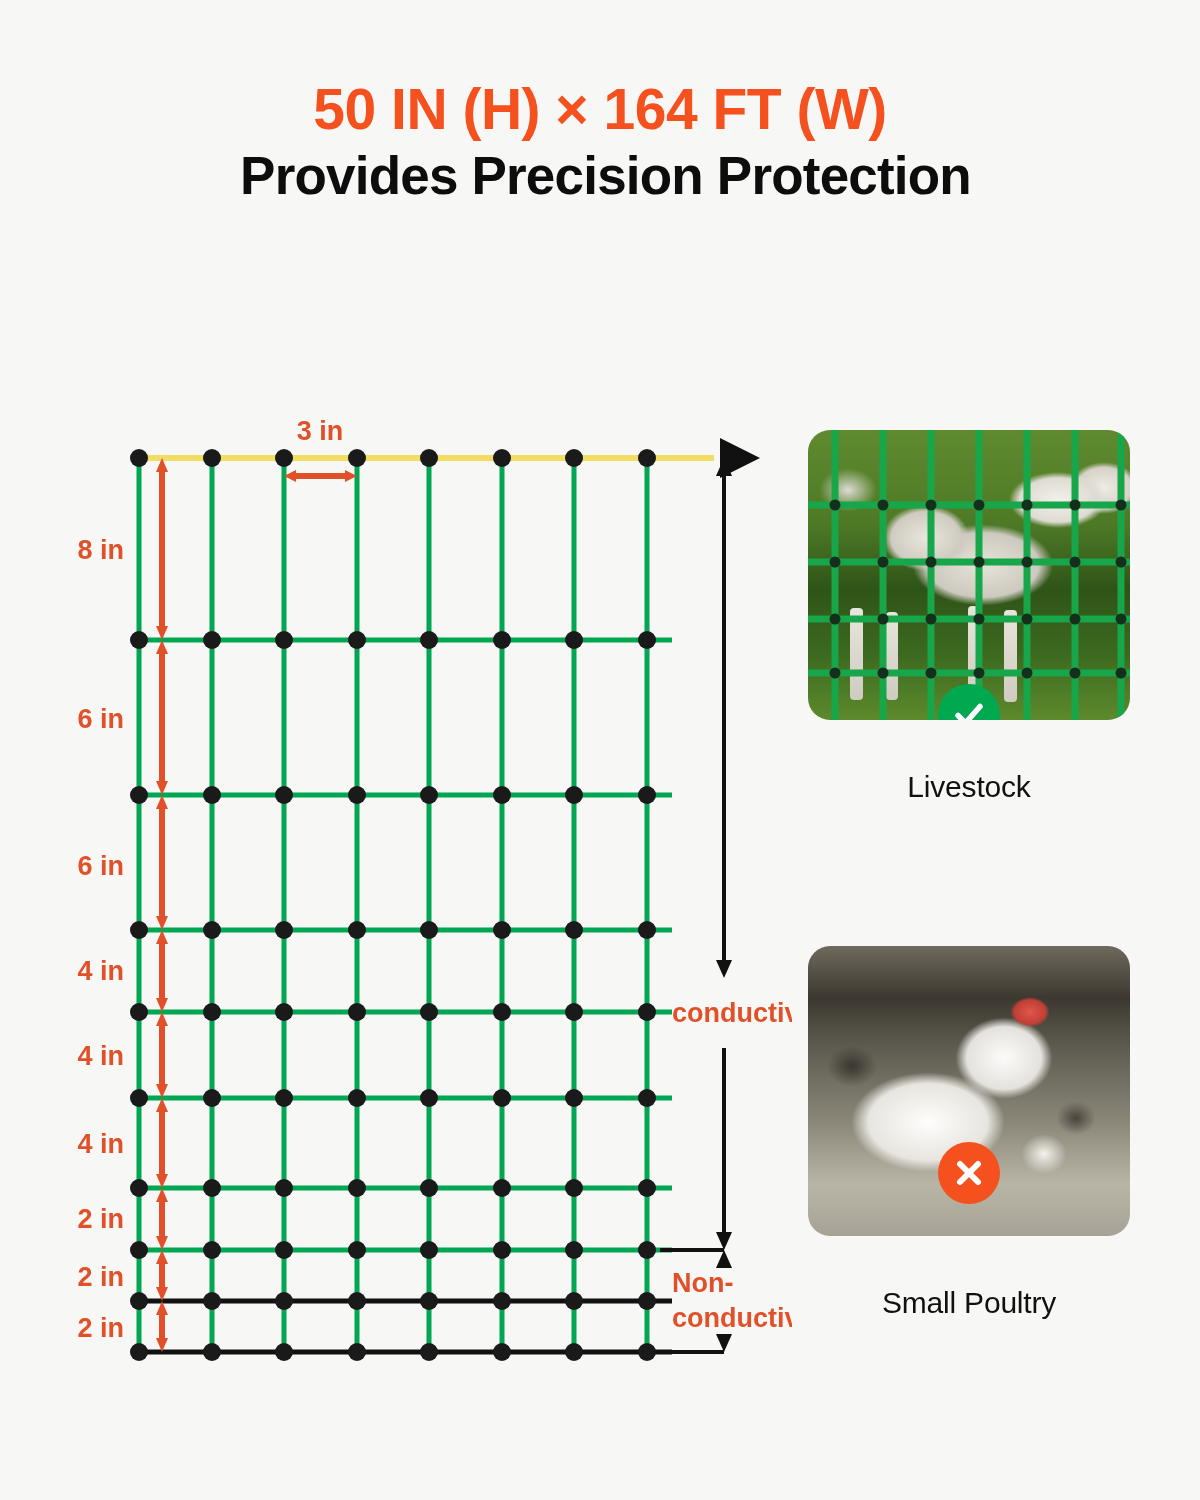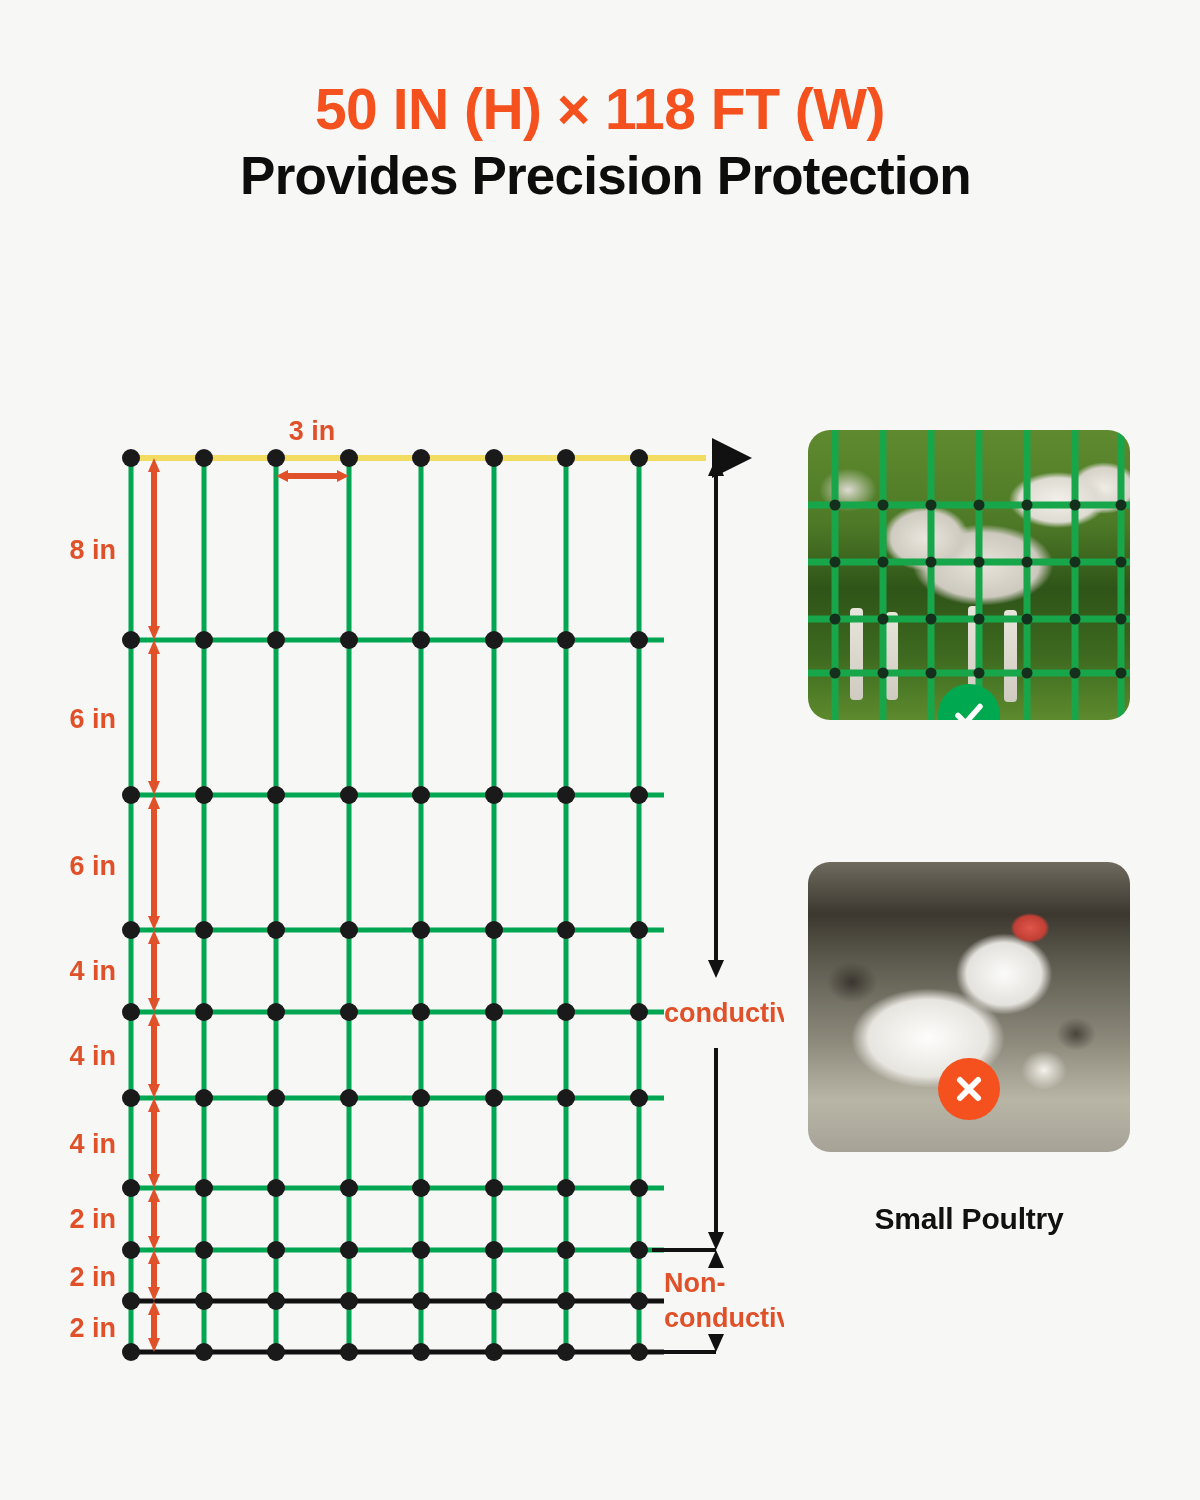--- a/index.html
+++ b/index.html
@@ -38,39 +38,39 @@
     letter-spacing: -0.8px;
     line-height: 1.15;
     margin-top: 4px;
     white-space: nowrap;
     padding-left: 11px;
   }
 
   
   .diagram {
     position: absolute;
-    left: 4px;
+    left: 12px;
     top: 0;
     width: 780px;
     height: 1500px;
   }
   .diagram svg { display: block; }
 
   
   .cards {
     position: absolute;
     left: 808px;
     top: 430px;
     width: 340px;
   }
   .card {
     position: relative;
     width: 322px;
   }
-  .card + .card { margin-top: 142px; font-weight: bold; }
+  .card + .card { margin-top: 142px; }
 
   .photo {
     position: relative;
     width: 322px;
     height: 290px;
     border-radius: 22px;
     overflow: hidden;
   }
 
   
@@ -129,21 +129,21 @@
 
   .dim-label {
     font-weight: bold;
     fill: #e0512a;
   }
 </style>
 </head>
 <body>
 
 <div class="heading">
-  <div class="heading-line1">50 IN (H) × 118 FT (W)</div>
+  <div class="heading-line1">50 IN (H) × 164 FT (W)</div>
   <div class="heading-line2">Provides Precision Protection</div>
 </div>
 
 <div class="diagram">
 <svg width="780" height="1500" viewBox="0 0 780 1500" xmlns="http://www.w3.org/2000/svg">
   <defs>
     <marker id="ar-orange-up" markerWidth="9" markerHeight="9" refX="4.5" refY="8" orient="auto">
       <path d="M4.5,0 L9,9 L0,9 Z" fill="#e0512a"></path>
     </marker>
     <marker id="ar-orange-down" markerWidth="9" markerHeight="9" refX="4.5" refY="8" orient="auto">
@@ -406,20 +406,21 @@
             <circle cx="267" cy="243" r="5.5"></circle>
             <circle cx="313" cy="243" r="5.5"></circle>
         </g>
       </svg>
       <div class="badge badge-check">
         <svg width="36" height="36" viewBox="0 0 36 36" xmlns="http://www.w3.org/2000/svg">
           <path d="M7 18.5 L14.5 26 L29 9.5" stroke="#ffffff" stroke-width="5.5" fill="none" stroke-linecap="round" stroke-linejoin="round"></path>
         </svg>
       </div>
     </div>
+    <div class="caption">Livestock</div>
   </div>
 
   <div class="card">
     <div class="photo photo-poultry"></div>
     <div class="badge badge-cross" style="bottom:116px;">
       <svg width="34" height="34" viewBox="0 0 34 34" xmlns="http://www.w3.org/2000/svg">
         <path d="M8 8 L26 26 M26 8 L8 26" stroke="#ffffff" stroke-width="6" fill="none" stroke-linecap="round"></path>
       </svg>
     </div>
     <div class="caption">Small Poultry</div>

